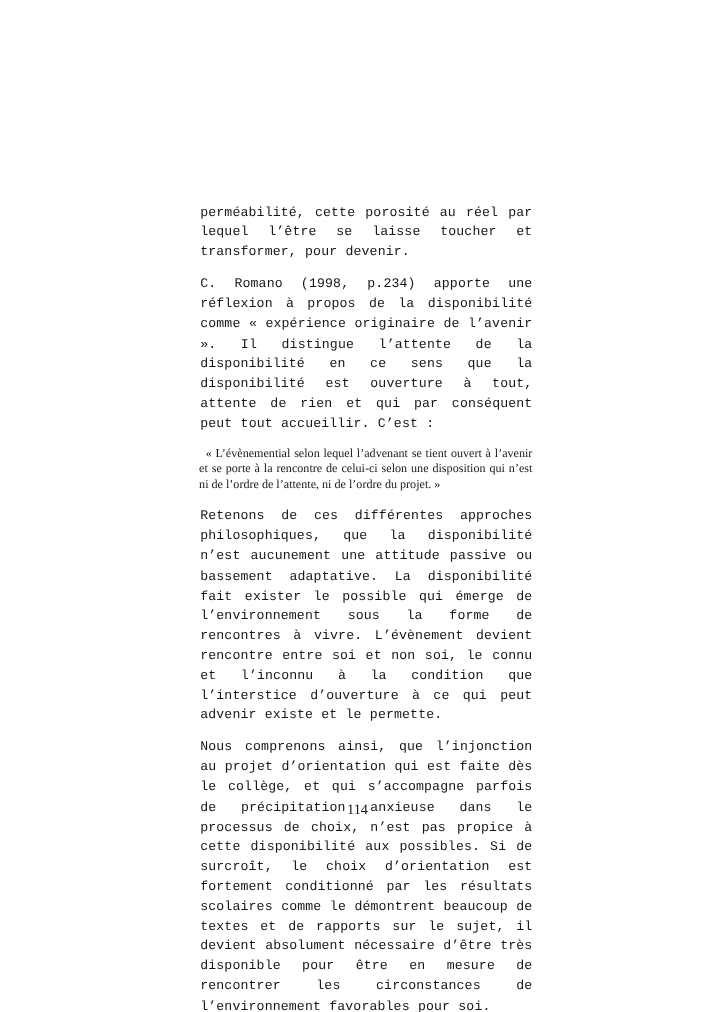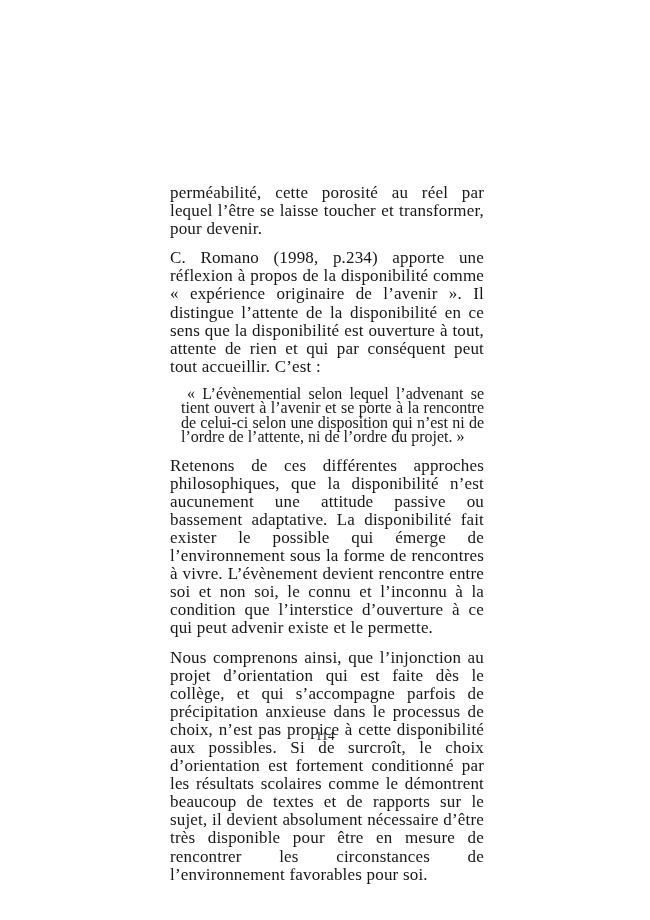--- a/index.html
+++ b/index.html
@@ -24,42 +24,43 @@
     background: #ffffff;
     overflow: hidden;
   }
   .text-column {
     position: absolute;
     left: 166px;
     top: 184px;
     width: 318px;
   }
   p.body-par {
-    margin: 0 0 11px 4px;
-    font-size: 17px;
+    margin: 0 0 11px 16px;
+    font-size: 12px;
     line-height: 18.1px;
     text-align: justify;
     text-justify: inter-word;
     letter-spacing: 0.01em;
     word-spacing: 0.01em;
     color: #161616;
+    font-family: Liberation Mono, monospace;
   }
   p.body-par:last-child {
     margin-bottom: 0;
   }
   .quote-block {
     margin: 2px 0 12px 0;
     padding: 0;
     width: 318px;
     box-sizing: border-box;
   }
   p.quote-par {
     margin: 0;
     padding-left: 15px;
-    font-size: 16px;
+    font-size: 11px;
     line-height: 14.4px;
     text-align: justify;
     text-justify: inter-word;
     text-indent: 6px;
     color: #191919;
   }
   .page-number {
     position: absolute;
     left: 0;
     top: 728px;

